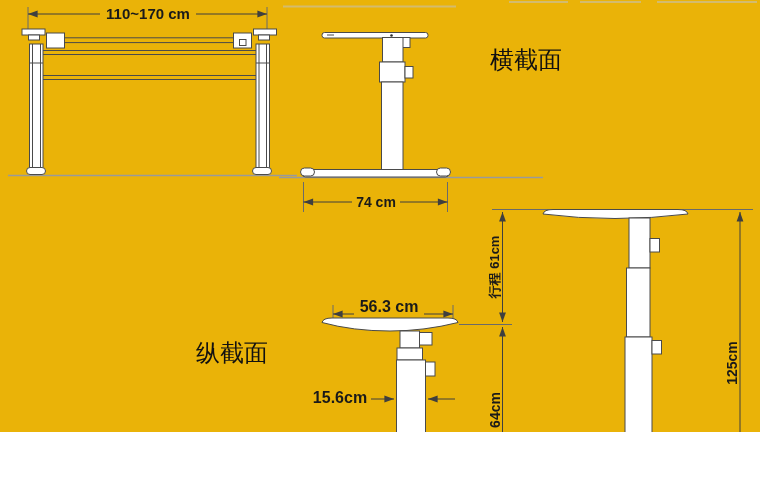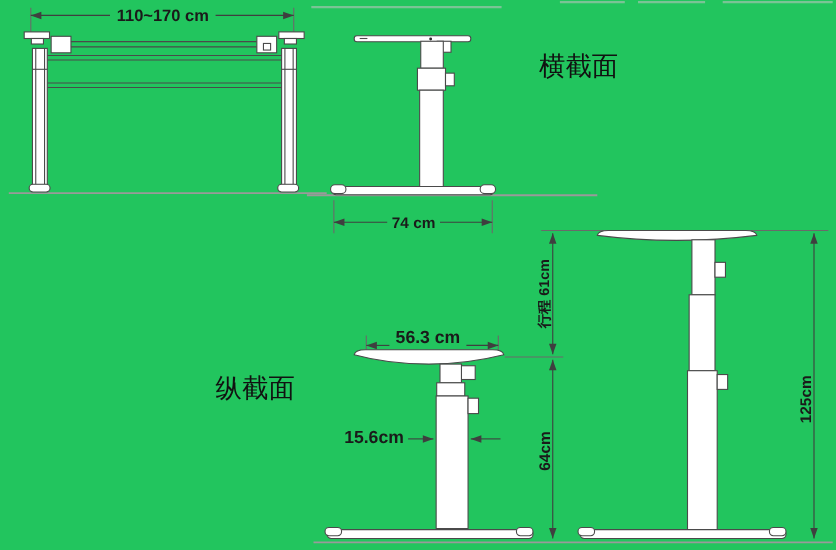--- a/index.html
+++ b/index.html
@@ -1,21 +1,21 @@
 <!DOCTYPE html>
 <html style="--line: #4a4a4a; --ground: #9a9a9a; --text: #1a1a1a;"><head>
 <meta charset="utf-8">
 <style>
   :root{
     --line:#4a4a4a;
     --ground:#9a9a9a;
     --text:#1a1a1a;
   }
   html,body{margin:0;padding:0;background:#ffffff;}
-  .stage{position:relative;width:760px;height:500px;background:#22c55e;overflow:hidden;}
+  .stage{position:relative;width:760px;height:432px;background:#eab308;overflow:hidden;}
   svg{position:absolute;left:0;top:0;display:block;}
   .ln{stroke:var(--line);stroke-width:1;fill:none;}
   .tube{stroke:var(--line);stroke-width:1;fill:#ffffff;}
   .dimln{stroke:#3f3f3f;stroke-width:1;fill:none;}
   .ext{stroke:#6a6a6a;stroke-width:1;fill:none;}
   .gnd{stroke:var(--ground);stroke-width:1.6;fill:none;}
   .artifact{stroke:#c2c2c2;stroke-width:2;fill:none;}
   .dot{fill:#2a2a2a;stroke:none;}
   text{fill:var(--text);font-family:"Liberation Sans","DejaVu Sans",sans-serif;}
   .dim-lg{font-size:16px;font-weight:700;}

